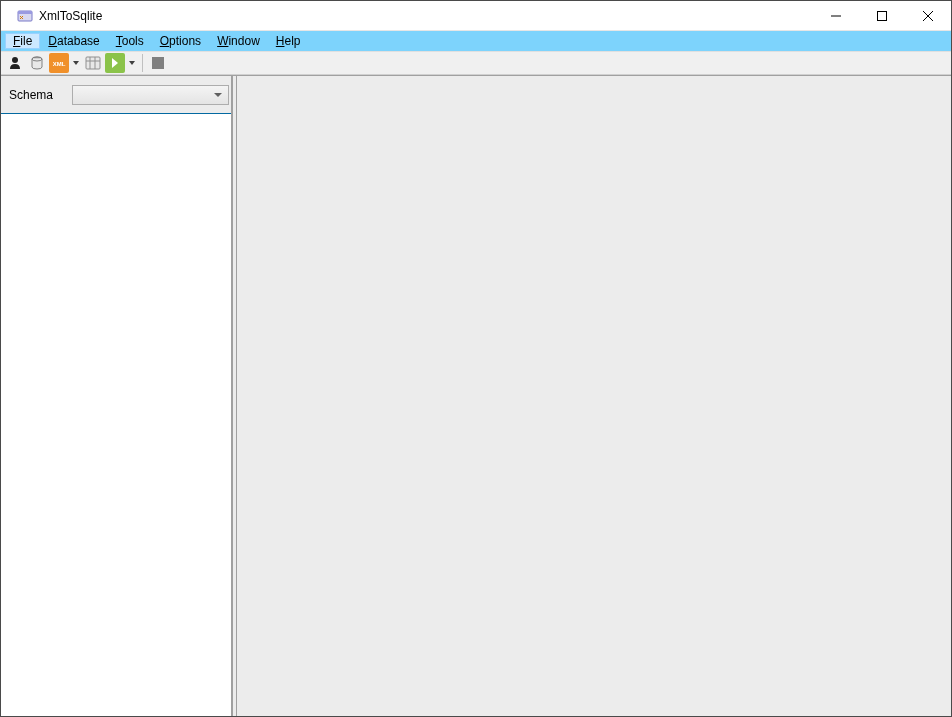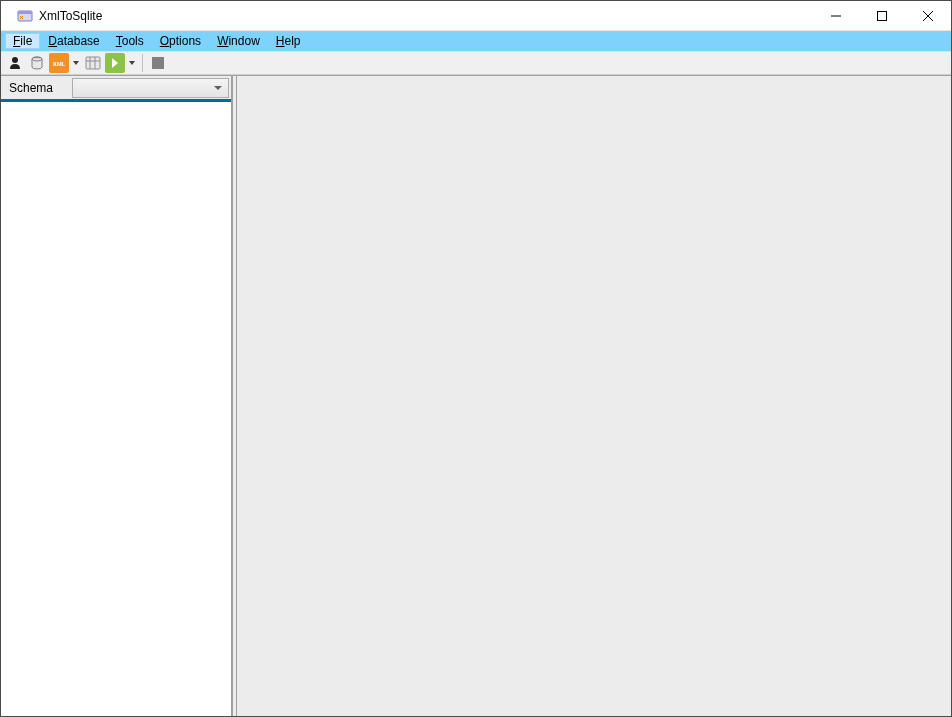--- a/index.html
+++ b/index.html
@@ -23,21 +23,21 @@
   
   .toolbar { height: 24px; background: #f0f0f0; border-top: 1px solid #e0e0e0; border-bottom: 1px solid #d0d0d0; display: flex; align-items: center; padding: 0 4px; gap: 2px; }
   .tb-btn { width: 20px; height: 20px; display: flex; align-items: center; justify-content: center; border: 1px solid transparent; }
   .tb-drop { width: 10px; display: flex; align-items: center; justify-content: center; }
   .tb-sep { width: 1px; height: 18px; background: #c0c0c0; margin: 0 3px; }
   .tb-icon { width: 16px; height: 16px; }
 
   
   .content { flex: 1 1 auto; display: flex; border-top: 1px solid #a0a0a0; min-height: 0; }
   .left-panel { width: 232px; display: flex; flex-direction: column; border-right: 2px solid #a0a0a0; background: #fff; }
-  .schema-row { height: 26px; display: flex; align-items: center; background: #ececec; border-bottom: 3px solid #0369a1; gap: 13px; }
+  .schema-row { height: 38px; display: flex; align-items: center; background: #ececec; border-bottom: 1px solid #0369a1; gap: 13px; }
   .schema-label { padding: 0 6px 0 8px; font-size: 12px; color: #000; }
   .schema-combo { flex: 1; height: 20px; margin-right: 2px; background: linear-gradient(#f4f4f4,#e4e4e4); border: 1px solid #adadad; position: relative; }
   .schema-combo::after { content: ""; position: absolute; right: 6px; top: 7px; width: 0; height: 0; border-left: 4px solid transparent; border-right: 4px solid transparent; border-top: 4px solid #606060; }
   .tree-area { flex: 1; background: #fff; }
 
   .splitter { width: 4px; background: #ececec; cursor: col-resize; border-right: 1px solid #a0a0a0; }
   .main-panel { flex: 1; background: #ececec; }
 
   
   .drop-arrow { width:0; height:0; border-left:3px solid transparent; border-right:3px solid transparent; border-top:4px solid #404040; }

